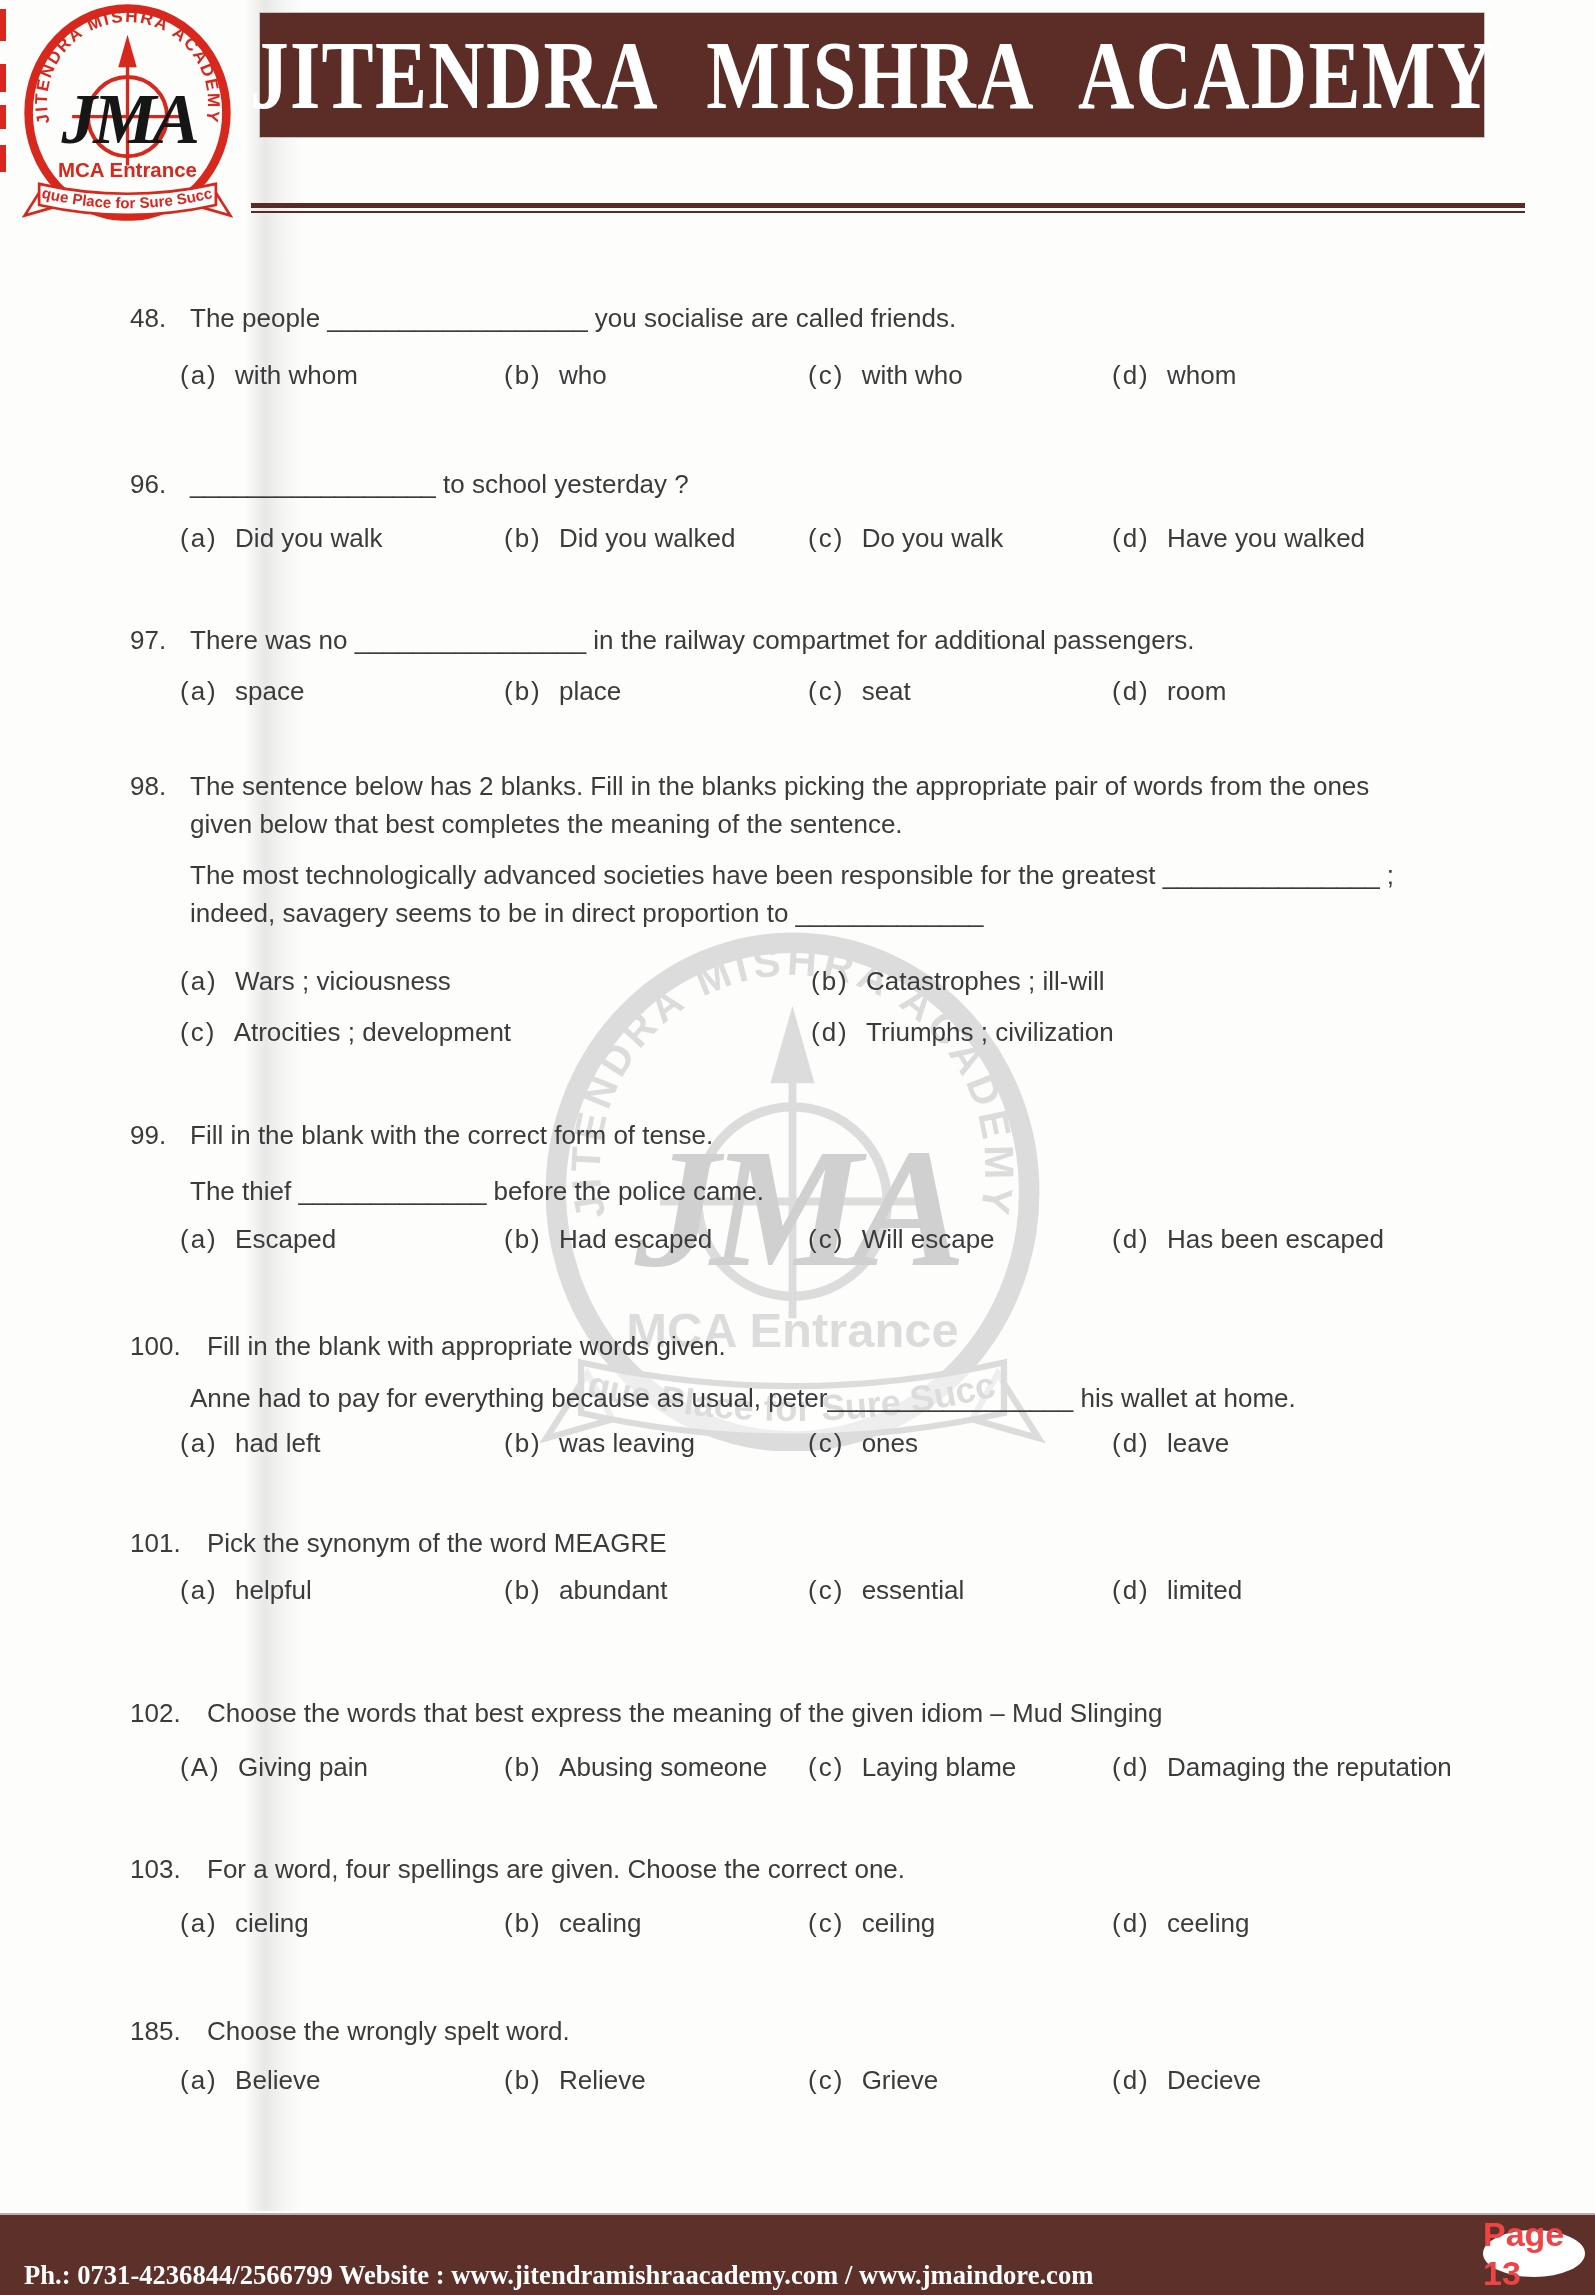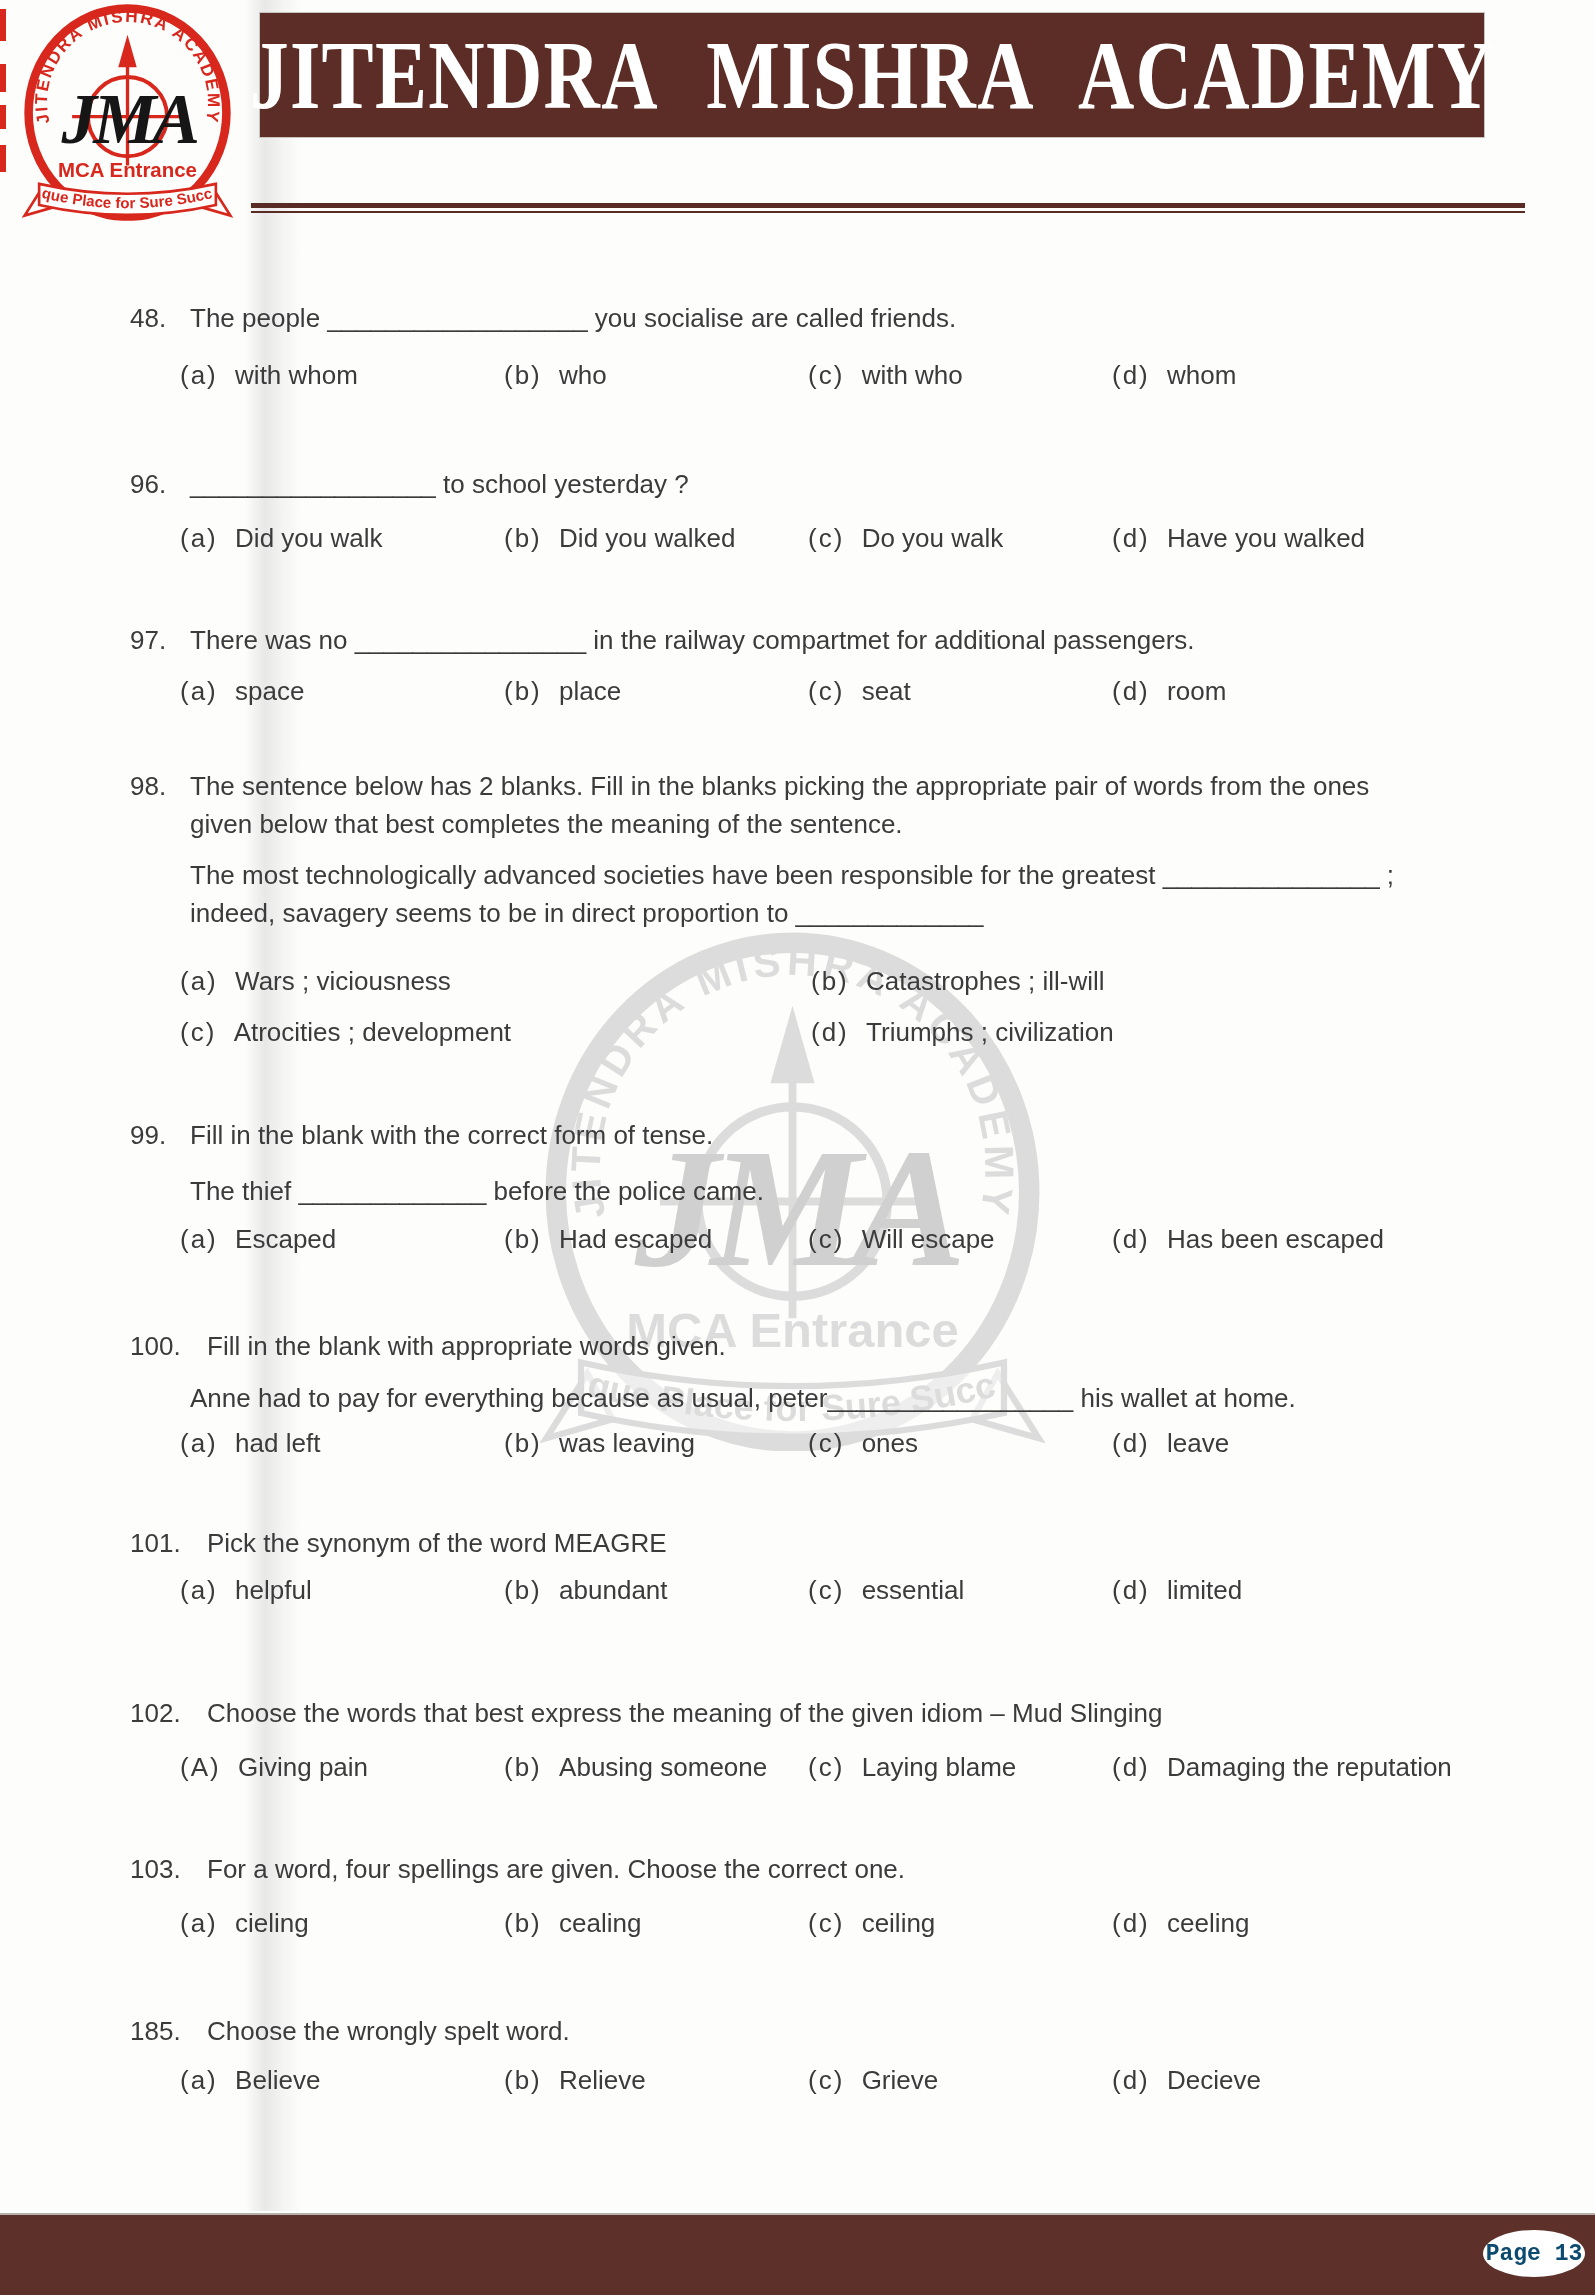--- a/index.html
+++ b/index.html
@@ -54,21 +54,21 @@
   .f1 { position:absolute; left:24px; top:2222px; white-space:nowrap; color:#ffffff; font-size:29px; }
   .f1 .f1b { font-family:"Liberation Sans", sans-serif; font-weight:bold; letter-spacing:-0.7px; }
   .f1 .f1s { font-family:"Liberation Serif", serif; font-weight:bold; }
   .f2 { position:absolute; left:24px; top:2260px; white-space:nowrap; color:#ffffff;
         font-family:"Liberation Serif", serif; font-weight:bold; font-size:26.6px; }
   .page-badge {
     position:absolute; left:1483px; top:2230px; width:102px; height:47px;
     background:#ffffff; border-radius:50%;
     display:flex; align-items:center; justify-content:center;
   }
-  .page-badge span { font-family:Liberation Mono, monospace; font-weight:bold; font-size:23px; color:#0c4a6e; }
+  .page-badge span { font-family:Liberation Sans, sans-serif; font-weight:bold; font-size:34px; color:#ef4444; }
 </style>
 </head>
 <body>
 
 <div class="page">
 
   <svg width="0" height="0" style="position:absolute" aria-hidden="true">
     <symbol id="jma-logo" viewBox="0 0 320 330">
       <ellipse cx="160" cy="166" rx="150" ry="158" class="lg-red-s" stroke-width="13"></ellipse>
       <path id="arcPath" d="M 84 246 A 122 122 0 1 1 236 246" fill="none"></path>
@@ -201,18 +201,19 @@
   <div>
     <span class="t" style="left:130px;top:2016px">185.</span>
     <span class="t" style="left:207px;top:2016px">Choose the wrongly spelt word.</span>
     <span class="t opt" style="left:180px;top:2065px"><span class="ol">(a)</span><span>Believe</span></span>
     <span class="t opt" style="left:504px;top:2065px"><span class="ol">(b)</span><span>Relieve</span></span>
     <span class="t opt" style="left:808px;top:2065px"><span class="ol">(c)</span><span>Grieve</span></span>
     <span class="t opt" style="left:1112px;top:2065px"><span class="ol">(d)</span><span>Decieve</span></span>
   </div>
 
   <div class="footer-band"></div>
+  <div class="f2">Ph.: 0731-4236844/2566799 Website : www.jitendramishraacademy.com / www.jmaindore.com</div>
   <div class="page-badge">
       <span>Page 13</span>
     </div>
 
 </div>
 
 
 </body></html>

